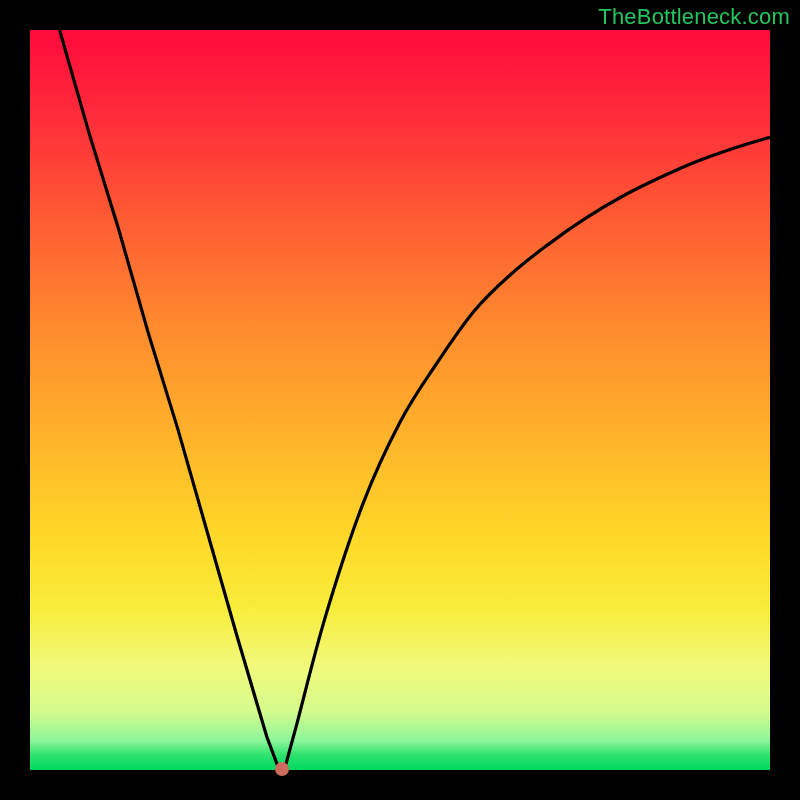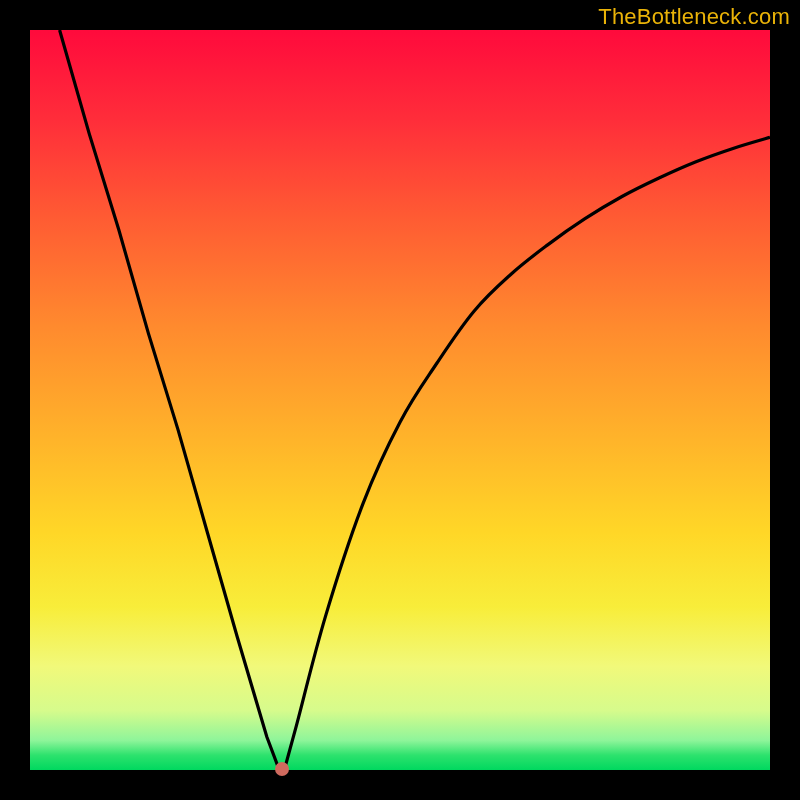--- a/index.html
+++ b/index.html
@@ -36,21 +36,21 @@
       #d6fb8c 92%,
       #8ef59a 96%,
       #2de26d 98%,
       #00d85f 100%
     );
   }
   .watermark {
     position: absolute;
     top: 4px;
     right: 10px;
-    color: #eab308;
+    color: #22c55e;
     font-size: 22px;
     font-weight: 500;
     letter-spacing: 0.2px;
     z-index: 5;
   }
   svg.curve {
     position: absolute;
     left: 0;
     top: 0;
     width: 740px;

